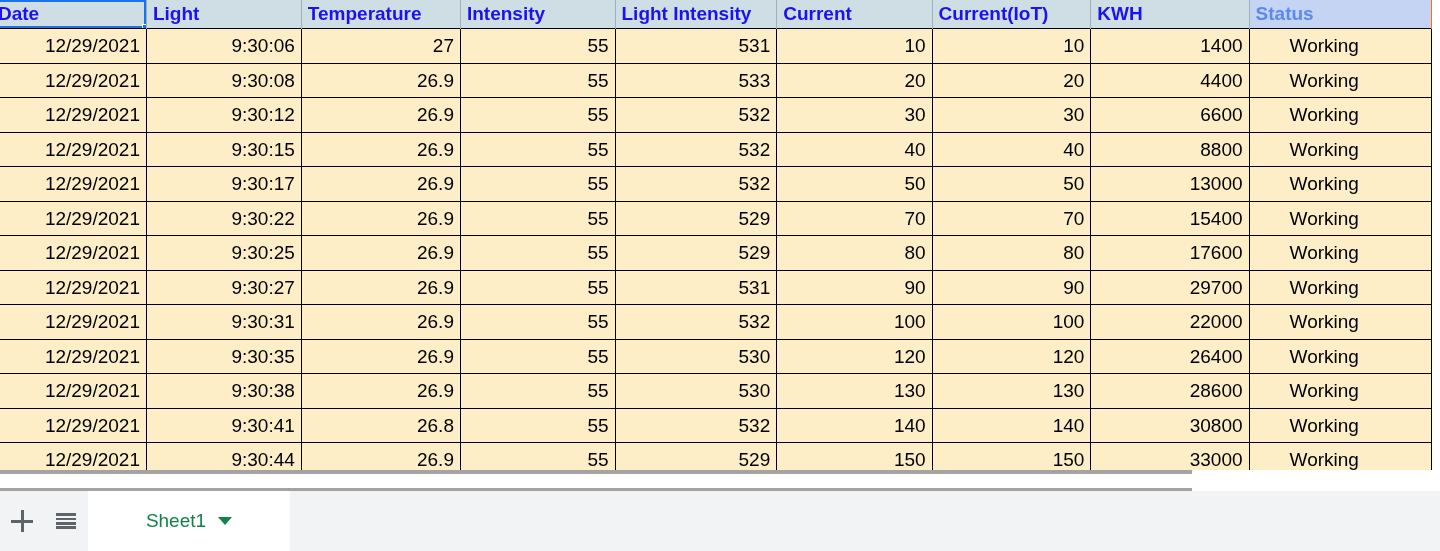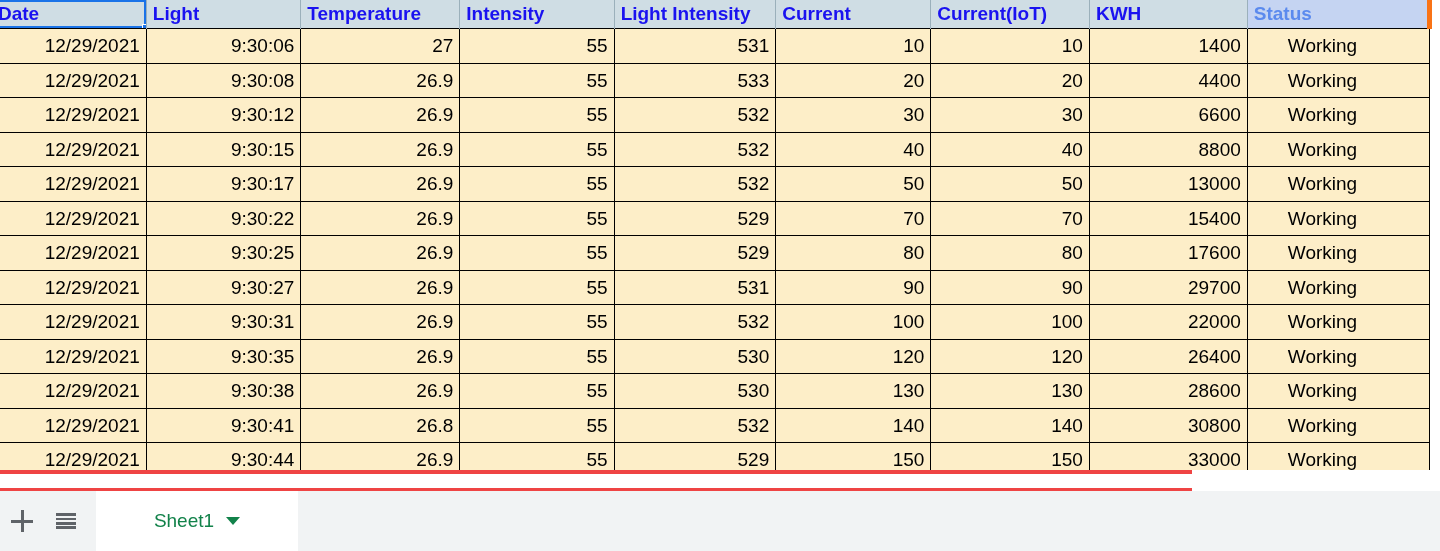--- a/index.html
+++ b/index.html
@@ -3,21 +3,21 @@
 <meta charset="utf-8">
 <style>
   html, body {
     margin: 0; padding: 0;
     width: 1440px; height: 551px;
     overflow: hidden;
     background: #ffffff;
     font-family: "Liberation Sans", sans-serif;
   }
 
-  #app { position: relative; width: 1192px; height: 551px; background: #ef4444; }
+  #app { position: relative; width: 1192px; height: 551px; background: #a3a3a3; }
 
   
   .grid-viewport {
     position: absolute;
     left: 0; top: 0;
     width: 1440px; height: 470px;
     overflow: hidden;
     background: #fff;
   }
   table.sheet {
@@ -53,21 +53,21 @@
     border: none;
     border-right: 1px solid #9bb0bb;
     white-space: nowrap;
     overflow: hidden;
     vertical-align: middle;
     line-height: 28px;
   }
   th.status-head {
     background: #c5d4f2;
     color: #5b8aee;
-    border-right: 5px solid #f97316;
+    border-right: 1px solid #f97316;
   }
 
   
   th.active-cell {
     position: relative;
     box-shadow: inset 0 0 0 2px #1a73e8;
     background: #cfdde4;
   }
   .fill-handle {
     position: absolute;
@@ -140,21 +140,20 @@
   .sheet-tab {
     height: 60px;
     min-width: 158px;
     background: #ffffff;
     display: flex;
     align-items: center;
     justify-content: center;
     gap: 12px;
     padding: 0 22px;
     flex: 0 0 auto;
-    margin-left: 8px;
   }
   .sheet-tab-label {
     color: #12824a;
     font-size: 19px;
     font-weight: normal;
     white-space: nowrap;
   }
   .caret {
     width: 0; height: 0;
     border-left: 7px solid transparent;

